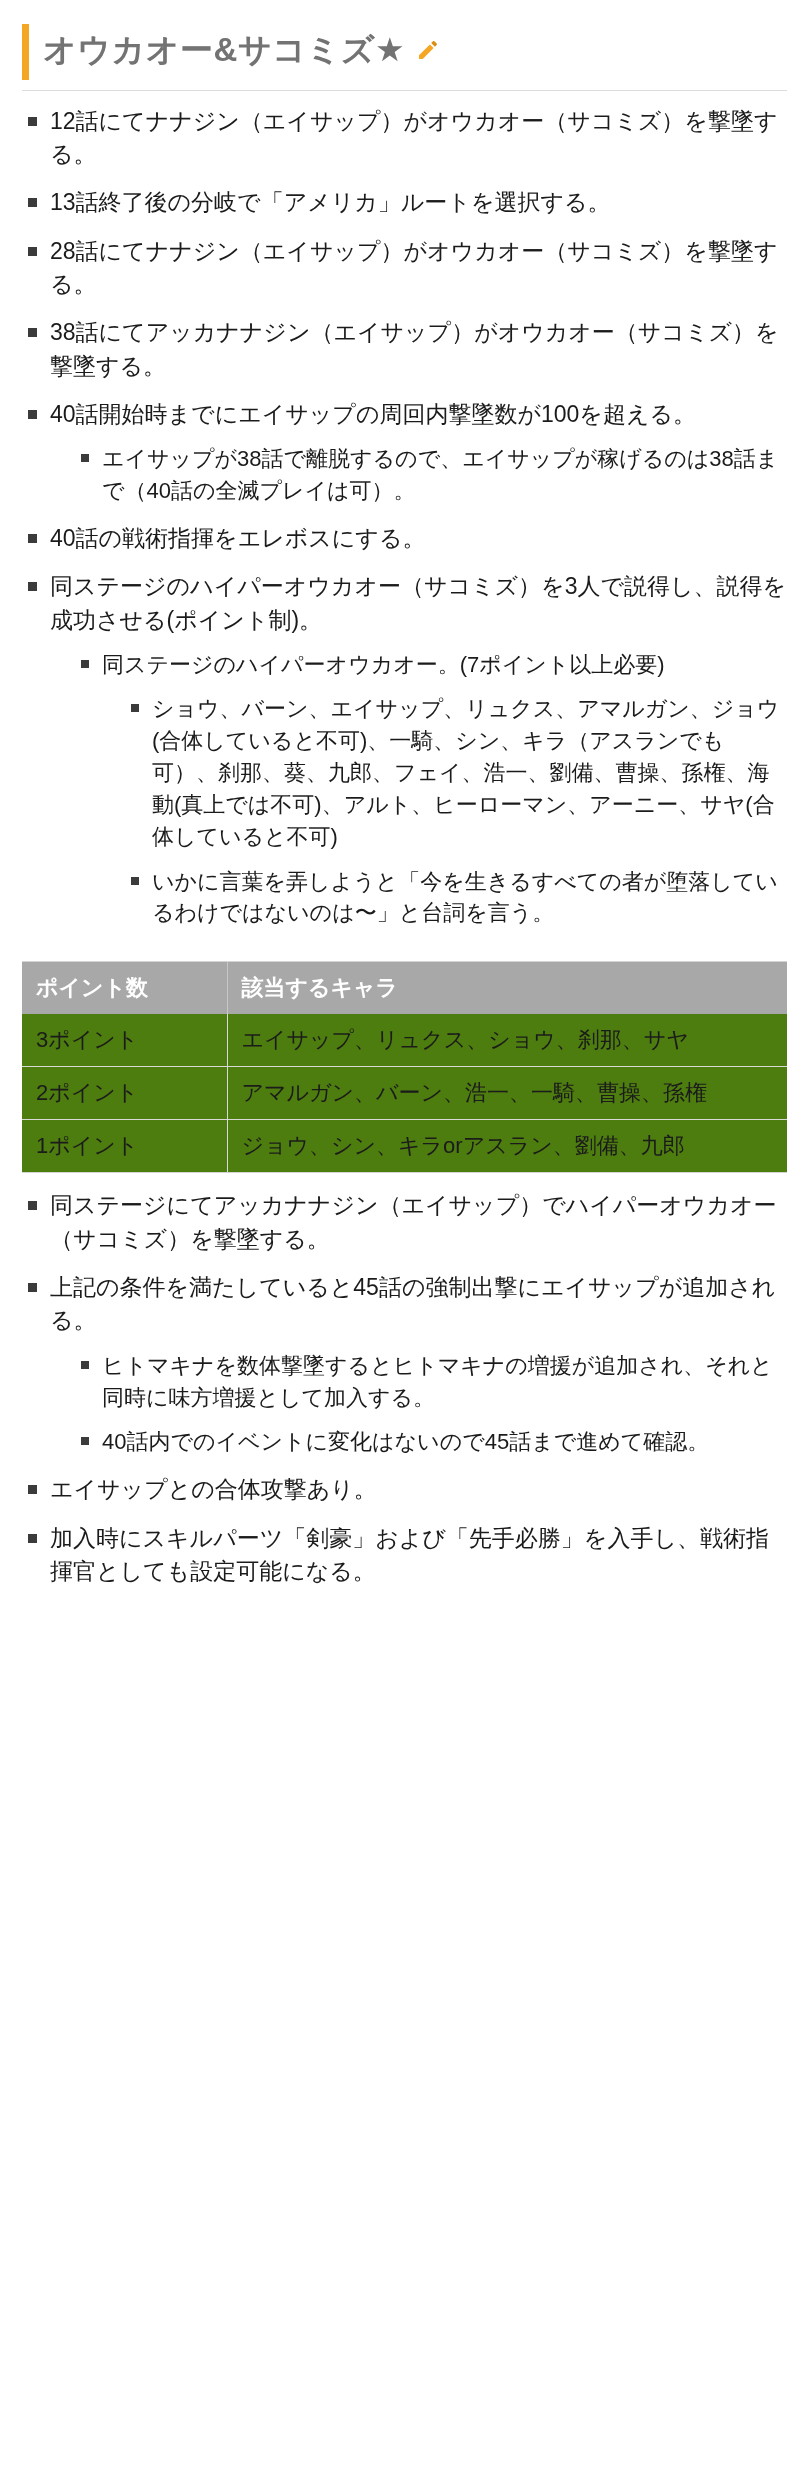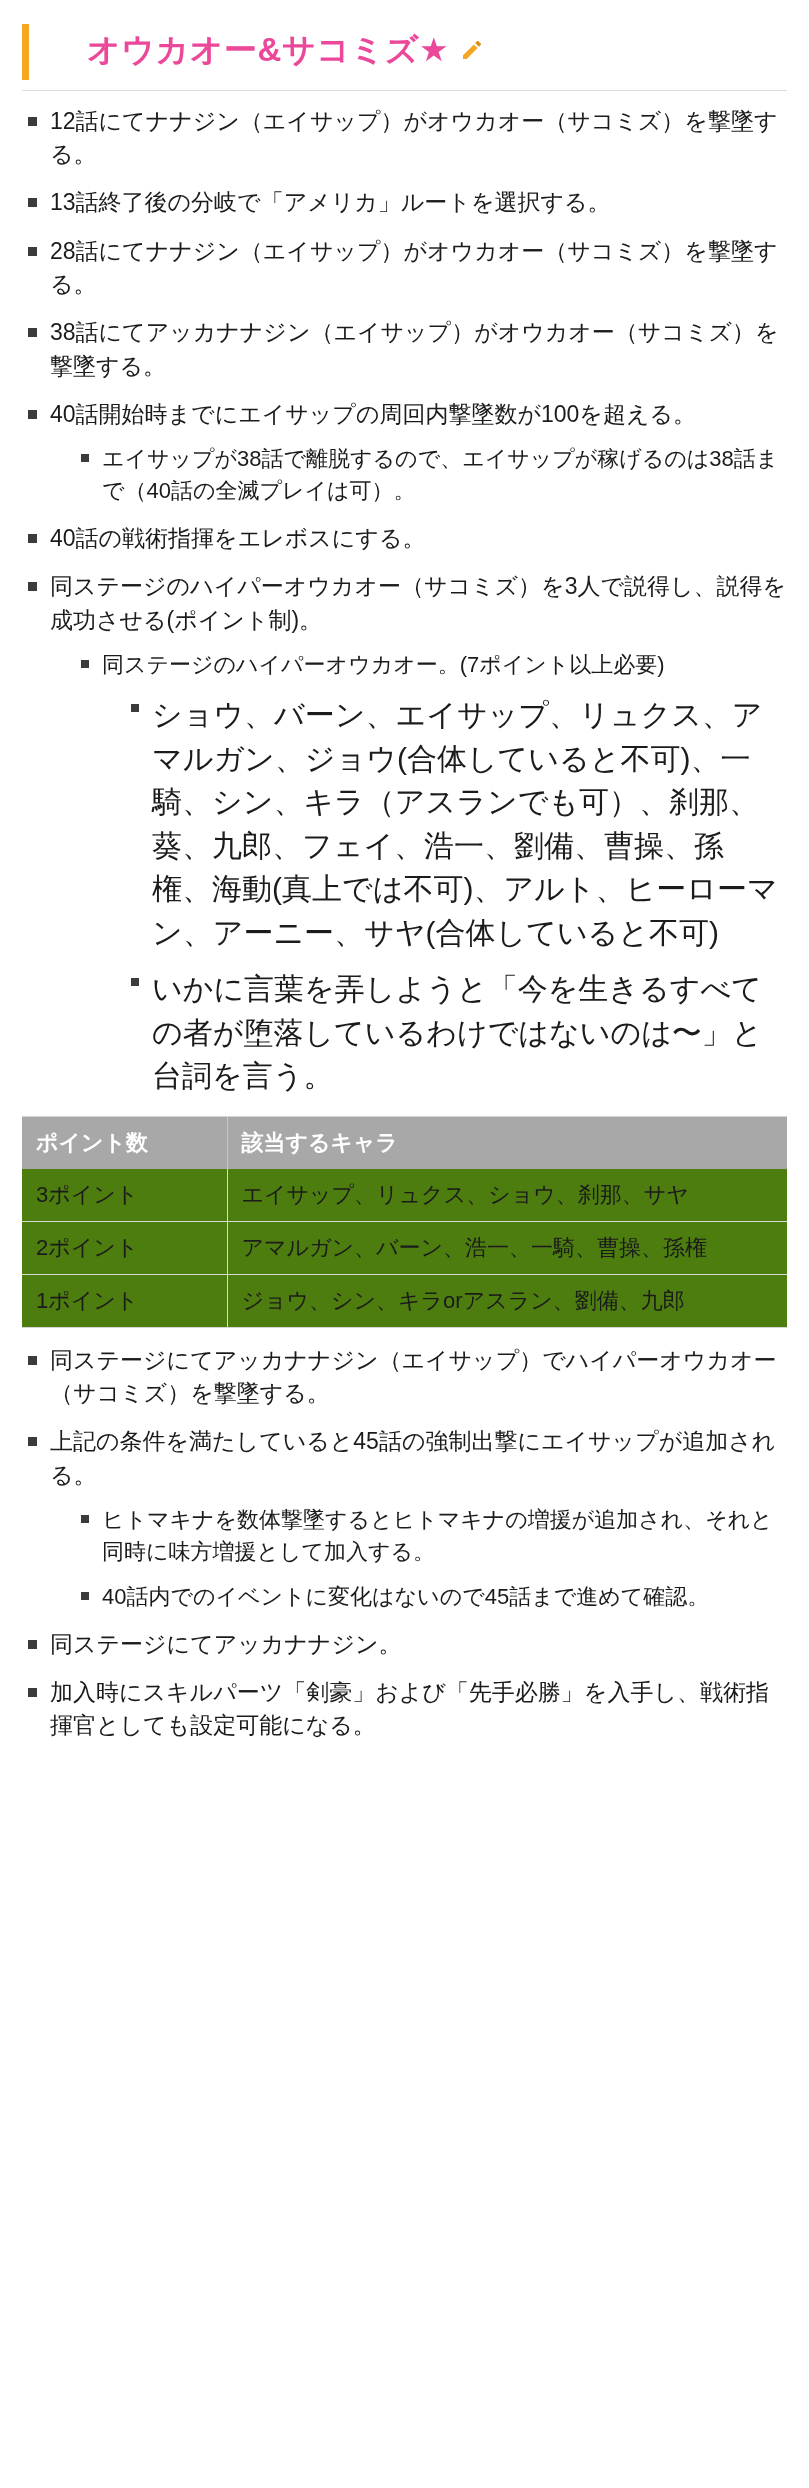--- a/index.html
+++ b/index.html
@@ -27,22 +27,21 @@
     align-items: center;
     border-left: 7px solid #f5a623;
     padding: 6px 0 10px 14px;
     margin: 6px 0 0 0;
   }
   .title-text {
     font-size: 33px;
     font-weight: bold;
     letter-spacing: 0.5px;
     line-height: 1.2;
-    color: #ec4899;
-    margin-left: 44px;
+    color: #737373;
   }
   .edit-icon {
     margin-left: 10px;
     width: 26px;
     height: 26px;
     display: inline-flex;
     align-items: center;
     justify-content: center;
     cursor: pointer;
   }
@@ -97,37 +96,37 @@
     background: #3b3b3b;
   }
   ul.lvl3 {
     margin-top: 12px;
     padding-left: 24px;
   }
   ul.lvl3 > li {
     position: relative;
     padding-left: 26px;
     margin: 0 5px 13px 0;
-    font-size: 30px;
+    font-size: 22px;
     line-height: 1.45;
   }
   ul.lvl3 > li::before {
     content: "";
     position: absolute;
     left: 5px;
     top: 11px;
     width: 8px;
     height: 8px;
     background: #3b3b3b;
   }
   ul li:last-child { margin-bottom: 0; }
 
   
   .table-scroll {
-    margin: 18px 0 16px 0;
+    margin: 32px 0 16px 0;
     overflow: hidden;
     border-top: 1px solid #d4d4d4;
     border-bottom: 1px solid #d4d4d4;
   }
   table.point-table {
     border-collapse: collapse;
     width: 1180px;
     table-layout: fixed;
     font-size: 22px;
   }
@@ -246,20 +245,20 @@
       <ul class="lvl2">
         <li>
           <span>ヒトマキナを数体撃墜するとヒトマキナの増援が追加され、それと同時に味方増援として加入する。</span>
         </li>
         <li>
           <span>40話内でのイベントに変化はないので45話まで進めて確認。</span>
         </li>
       </ul>
     </li>
     <li>
-      <span>同ステージにてアッカナナジン。</span>
+      <span>エイサップとの合体攻撃あり。</span>
     </li>
     <li>
       <span>加入時にスキルパーツ「剣豪」および「先手必勝」を入手し、戦術指揮官としても設定可能になる。</span>
     </li>
   </ul>
 
 </div>
 
 </body></html>

